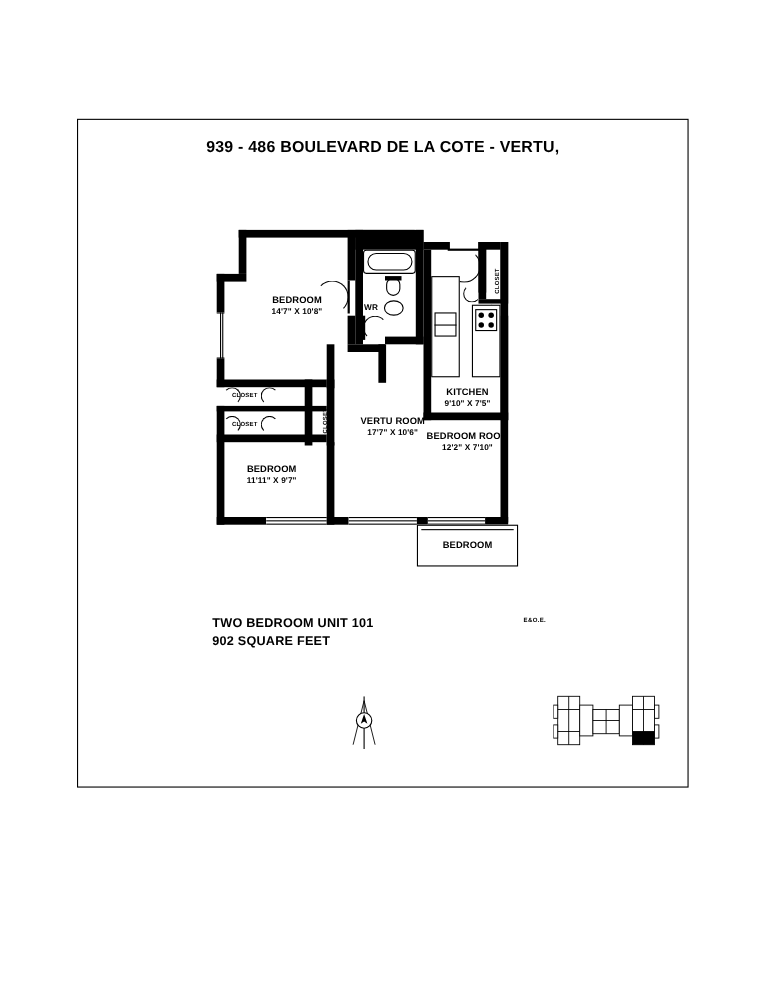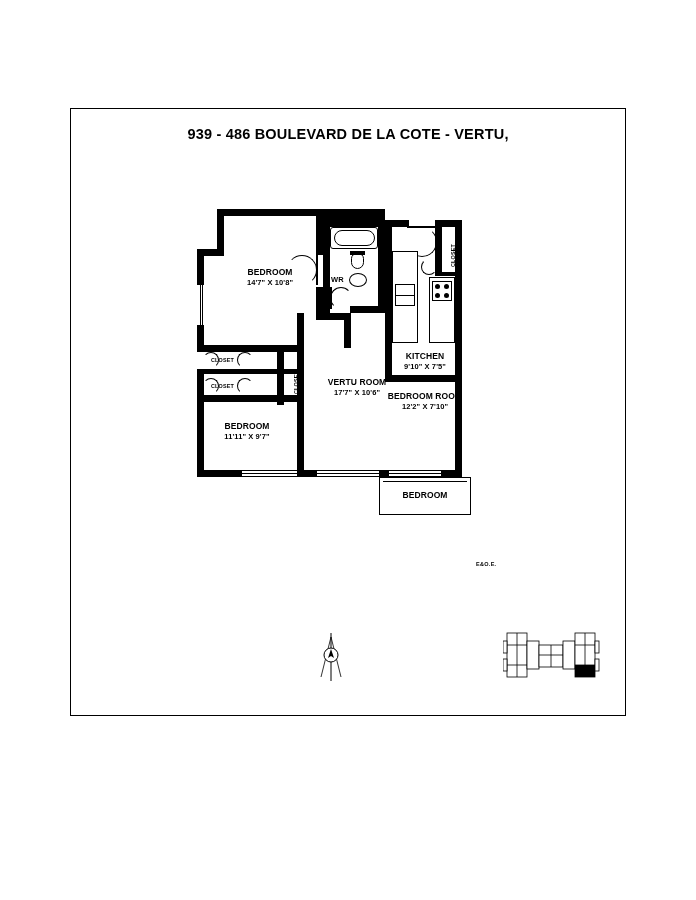--- a/index.html
+++ b/index.html
@@ -318,20 +318,24 @@
     <div class="thin" style="left:200px; top:264px; width:52px; height:1px;"></div>
 
     <div class="wall" style="left:252px; top:261px; width:21px; height:7px;"></div>
 
     <div class="outline" style="left:190px; top:268px; width:92px; height:38px;"></div>
     <div class="thin" style="left:194px; top:272px; width:84px; height:1px;"></div>
     <div class="room-label" style="left:190px; top:281px; width:92px; font-size:8.5px;">BEDROOM</div>
 
   </div>
 
+  <div class="footer-text">
+    <div>TWO BEDROOM UNIT 101</div>
+    <div>902 SQUARE FEET</div>
+  </div>
   <div class="eoe">E&amp;O.E.</div>
 
   <div id="compass">
     <svg width="36" height="48" viewBox="0 0 36 48">
       <line x1="18" y1="0" x2="18" y2="48" stroke="#000" stroke-width="1"></line>
       <line x1="18" y1="4" x2="8" y2="44" stroke="#000" stroke-width="0.8"></line>
       <line x1="18" y1="4" x2="28" y2="44" stroke="#000" stroke-width="0.8"></line>
       <circle cx="18" cy="22" r="7" fill="#fff" stroke="#000" stroke-width="1"></circle>
       <polygon points="18,16 21,25 18,23 15,25" fill="#000"></polygon>
     </svg>

